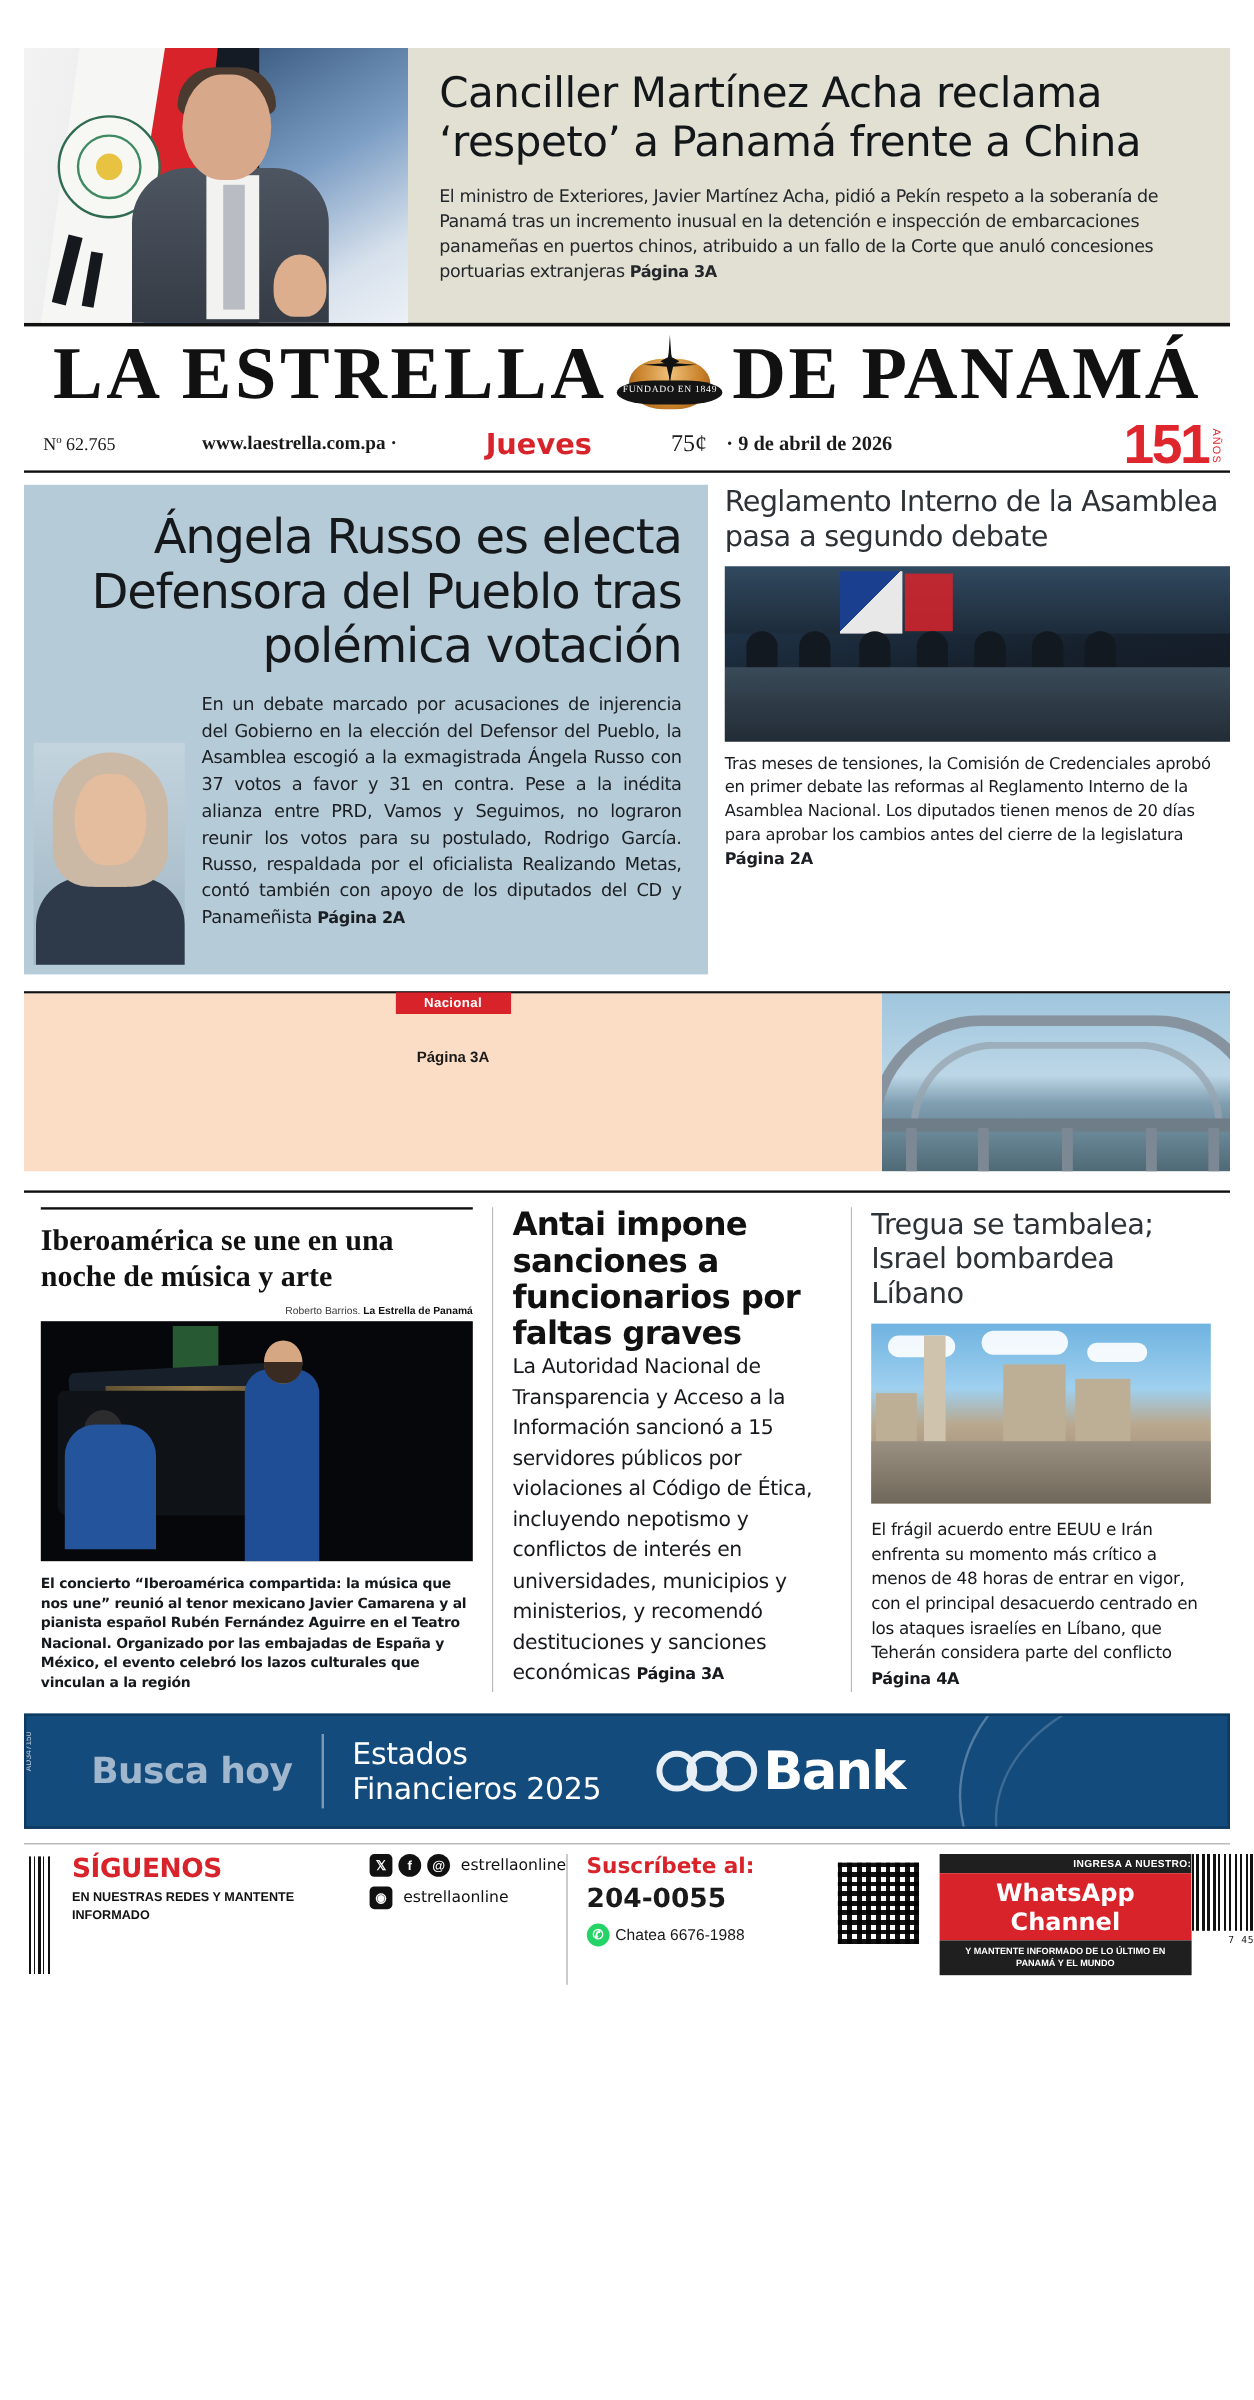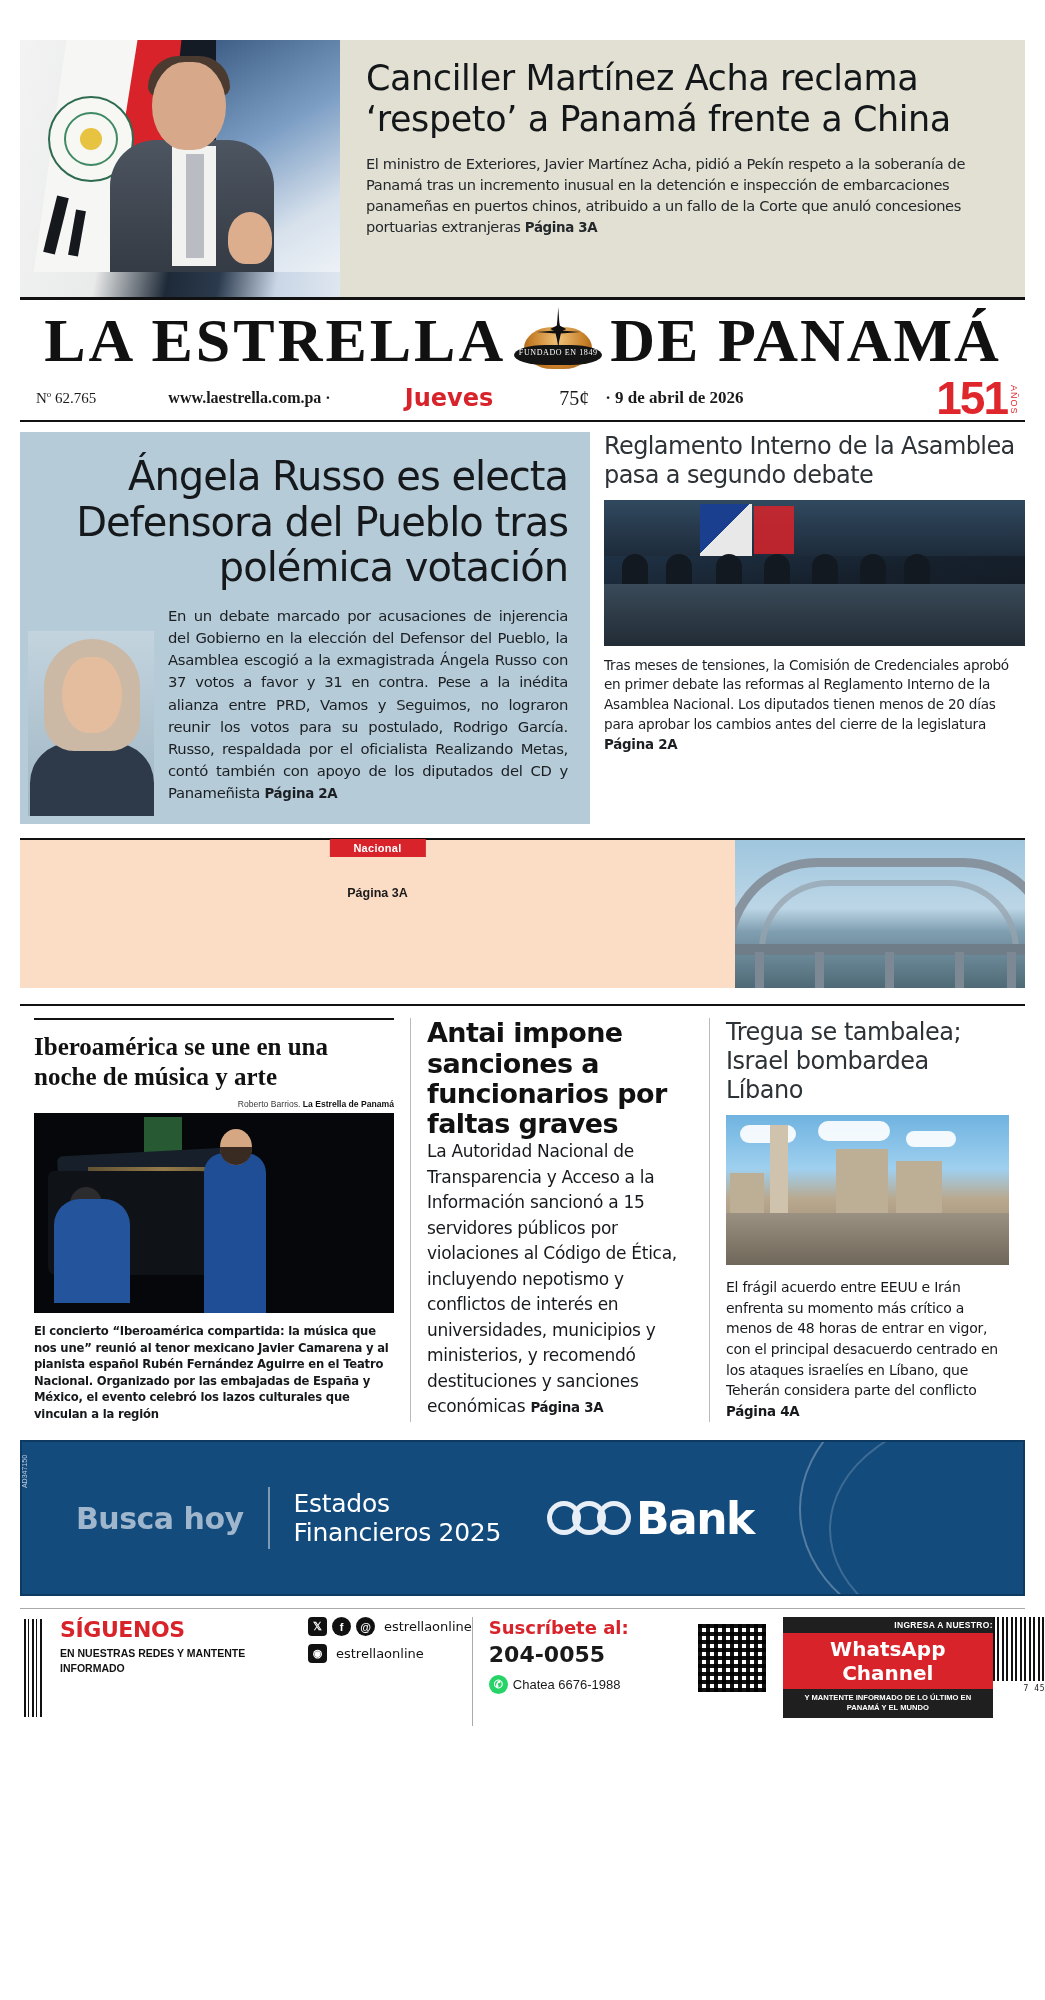--- a/index.html
+++ b/index.html
@@ -7,21 +7,21 @@
     width:1045px; height:2000px;
     background:#ffffff;
     font-family:"Liberation Sans", sans-serif;
     color:#1a1a1a;
     overflow:hidden;
   }
   .page { width:1045px; height:2000px; position:relative; padding:0 20px; }
 
   
   .topstory {
-    display:flex; height:260px; margin-top:40px;
+    display:flex; height:232px; margin-top:40px;
     background:#e2e0d2; border-bottom:3px solid #111;
   }
   .topstory-photo {
     width:320px; flex:0 0 320px; position:relative; overflow:hidden;
     background:linear-gradient(100deg,#f3f3f3 0%,#e9eaea 32%,#1e2a38 52%,#2b3a4d 66%,#c9d6e6 82%,#dfe7f0 100%);
   }
   .tp-flagwhite{position:absolute;left:30px;top:0;width:90px;height:232px;background:#f6f6f4;transform:skewX(-8deg);}
   .tp-flagred{position:absolute;left:108px;top:0;width:46px;height:120px;background:#d8232a;transform:skewX(-9deg);}
   .tp-flagblue{position:absolute;left:108px;top:120px;width:46px;height:112px;background:#1b4ea0;transform:skewX(-9deg);}
   .tp-seal{position:absolute;left:28px;top:56px;width:86px;height:86px;border-radius:50%;
@@ -91,21 +91,21 @@
     font-family:"DejaVu Sans", sans-serif; font-size:40px; line-height:1.14; font-weight:400;
     color:#16191c; text-align:right; padding:22px 22px 0 40px; letter-spacing:-1px;
   }
   .lead-photo { position:absolute; left:8px; bottom:8px; width:126px; height:185px; overflow:hidden;
     background:linear-gradient(180deg,#c3d4de,#9fb6c4); }
   .lp-hair{position:absolute;left:16px;top:8px;width:96px;height:112px;border-radius:48px 48px 30px 30px;background:#cbb9a6;}
   .lp-face{position:absolute;left:34px;top:26px;width:60px;height:76px;border-radius:46%/54%;background:#e4bd9f;}
   .lp-body{position:absolute;left:2px;top:112px;width:124px;height:76px;background:#2e3a4a;border-radius:40px 40px 0 0;}
   .lp-neck{position:absolute;left:50px;top:96px;width:28px;height:24px;background:#d9ad8c;}
   .lead-body {
-    margin-left:140px; padding:14px 22px 20px 8px;
+    margin-left:140px; padding:14px 22px 36px 8px;
     font-family:"DejaVu Sans", sans-serif; font-size:14.8px; line-height:1.5; color:#1b1f23;
     text-align:justify; letter-spacing:-0.3px;
   }
 
   .side { flex:1; display:flex; flex-direction:column; }
   .side-head {
     font-family:"DejaVu Sans", sans-serif; font-size:24px; line-height:1.2; font-weight:400; color:#2d3236;
     letter-spacing:-0.6px;
   }
   .side-photo { margin-top:10px; height:146px; position:relative; overflow:hidden;
@@ -168,21 +168,21 @@
   .c3-photo { margin-top:10px; height:150px; position:relative; overflow:hidden;
     background:linear-gradient(180deg,#6fb3e0 0%,#9fd0ef 36%,#b9a88e 56%,#8d7f6a 100%); }
   .rub-cloud{position:absolute;background:#fff;border-radius:30px;opacity:.9;}
   .rub-tower{position:absolute;top:10px;width:18px;height:90px;background:#cfc3ad;}
   .rub-bldg{position:absolute;background:#bdae96;}
   .rub-ground{position:absolute;left:0;right:0;bottom:0;height:52px;background:linear-gradient(180deg,#9b9183,#6f6759);}
   .c3-body { margin-top:12px; font-family:"DejaVu Sans", sans-serif; font-size:14px; line-height:1.48;
     color:#17191c; letter-spacing:-0.25px; }
 
   
-  .bankad { margin-top:18px; height:156px; background:#134b7d; position:relative; display:flex;
+  .bankad { margin-top:18px; height:96px; background:#134b7d; position:relative; display:flex;
     align-items:center; border:2px solid #0e3a62; overflow:hidden; }
   .bankad:before{content:"";position:absolute;right:-80px;top:-60px;width:300px;height:250px;
     border:2px solid rgba(255,255,255,.28);border-radius:50%;}
   .bankad:after{content:"";position:absolute;right:-130px;top:-30px;width:320px;height:230px;
     border:2px solid rgba(255,255,255,.18);border-radius:50%;}
   .ad-busca { color:#9fb6cc; font-size:30px; font-weight:bold; margin-left:54px; letter-spacing:-0.5px;
     font-family:"DejaVu Sans", sans-serif; }
   .ad-divider { width:2px; height:62px; background:#7e99b3; margin:0 24px; }
   .ad-lines { color:#fff; font-size:25px; line-height:1.18; font-family:"DejaVu Sans", sans-serif; letter-spacing:-0.3px; }
   .ad-brand { margin-left:46px; display:flex; align-items:center; position:relative; z-index:2; }

